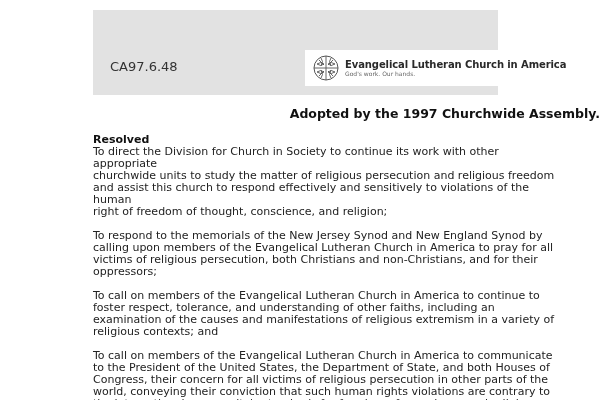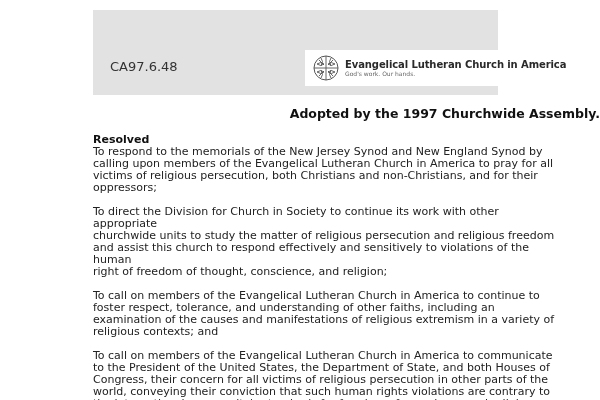--- a/index.html
+++ b/index.html
@@ -133,28 +133,28 @@
     </g>
   </svg>
   <div class="logo-name">Evangelical Lutheran Church in America</div>
   <div class="logo-tagline">God's work. Our hands.</div>
 </div>
 
 <div class="adopted-heading">Adopted by the 1997 Churchwide Assembly.</div>
 
 <div class="body-text">
   <span class="section-label">Resolved</span>
+  <p class="para">To direct the Division for Church in Society to continue its work with other appropriate
+churchwide units to study the matter of religious persecution and religious freedom
+and assist this church to respond effectively and sensitively to violations of the human
+right of freedom of thought, conscience, and religion;</p>
   <p class="para">To respond to the memorials of the New Jersey Synod and New England Synod by
 calling upon members of the Evangelical Lutheran Church in America to pray for all
 victims of religious persecution, both Christians and non-Christians, and for their
 oppressors;</p>
-  <p class="para">To direct the Division for Church in Society to continue its work with other appropriate
-churchwide units to study the matter of religious persecution and religious freedom
-and assist this church to respond effectively and sensitively to violations of the human
-right of freedom of thought, conscience, and religion;</p>
   <p class="para">To call on members of the Evangelical Lutheran Church in America to continue to
 foster respect, tolerance, and understanding of other faiths, including an
 examination of the causes and manifestations of religious extremism in a variety of
 religious contexts; and</p>
   <p class="para">To call on members of the Evangelical Lutheran Church in America to communicate
 to the President of the United States, the Department of State, and both Houses of
 Congress, their concern for all victims of religious persecution in other parts of the
 world, conveying their conviction that such human rights violations are contrary to
 the international community's standards for freedom of conscience and religion.</p>
 </div>

